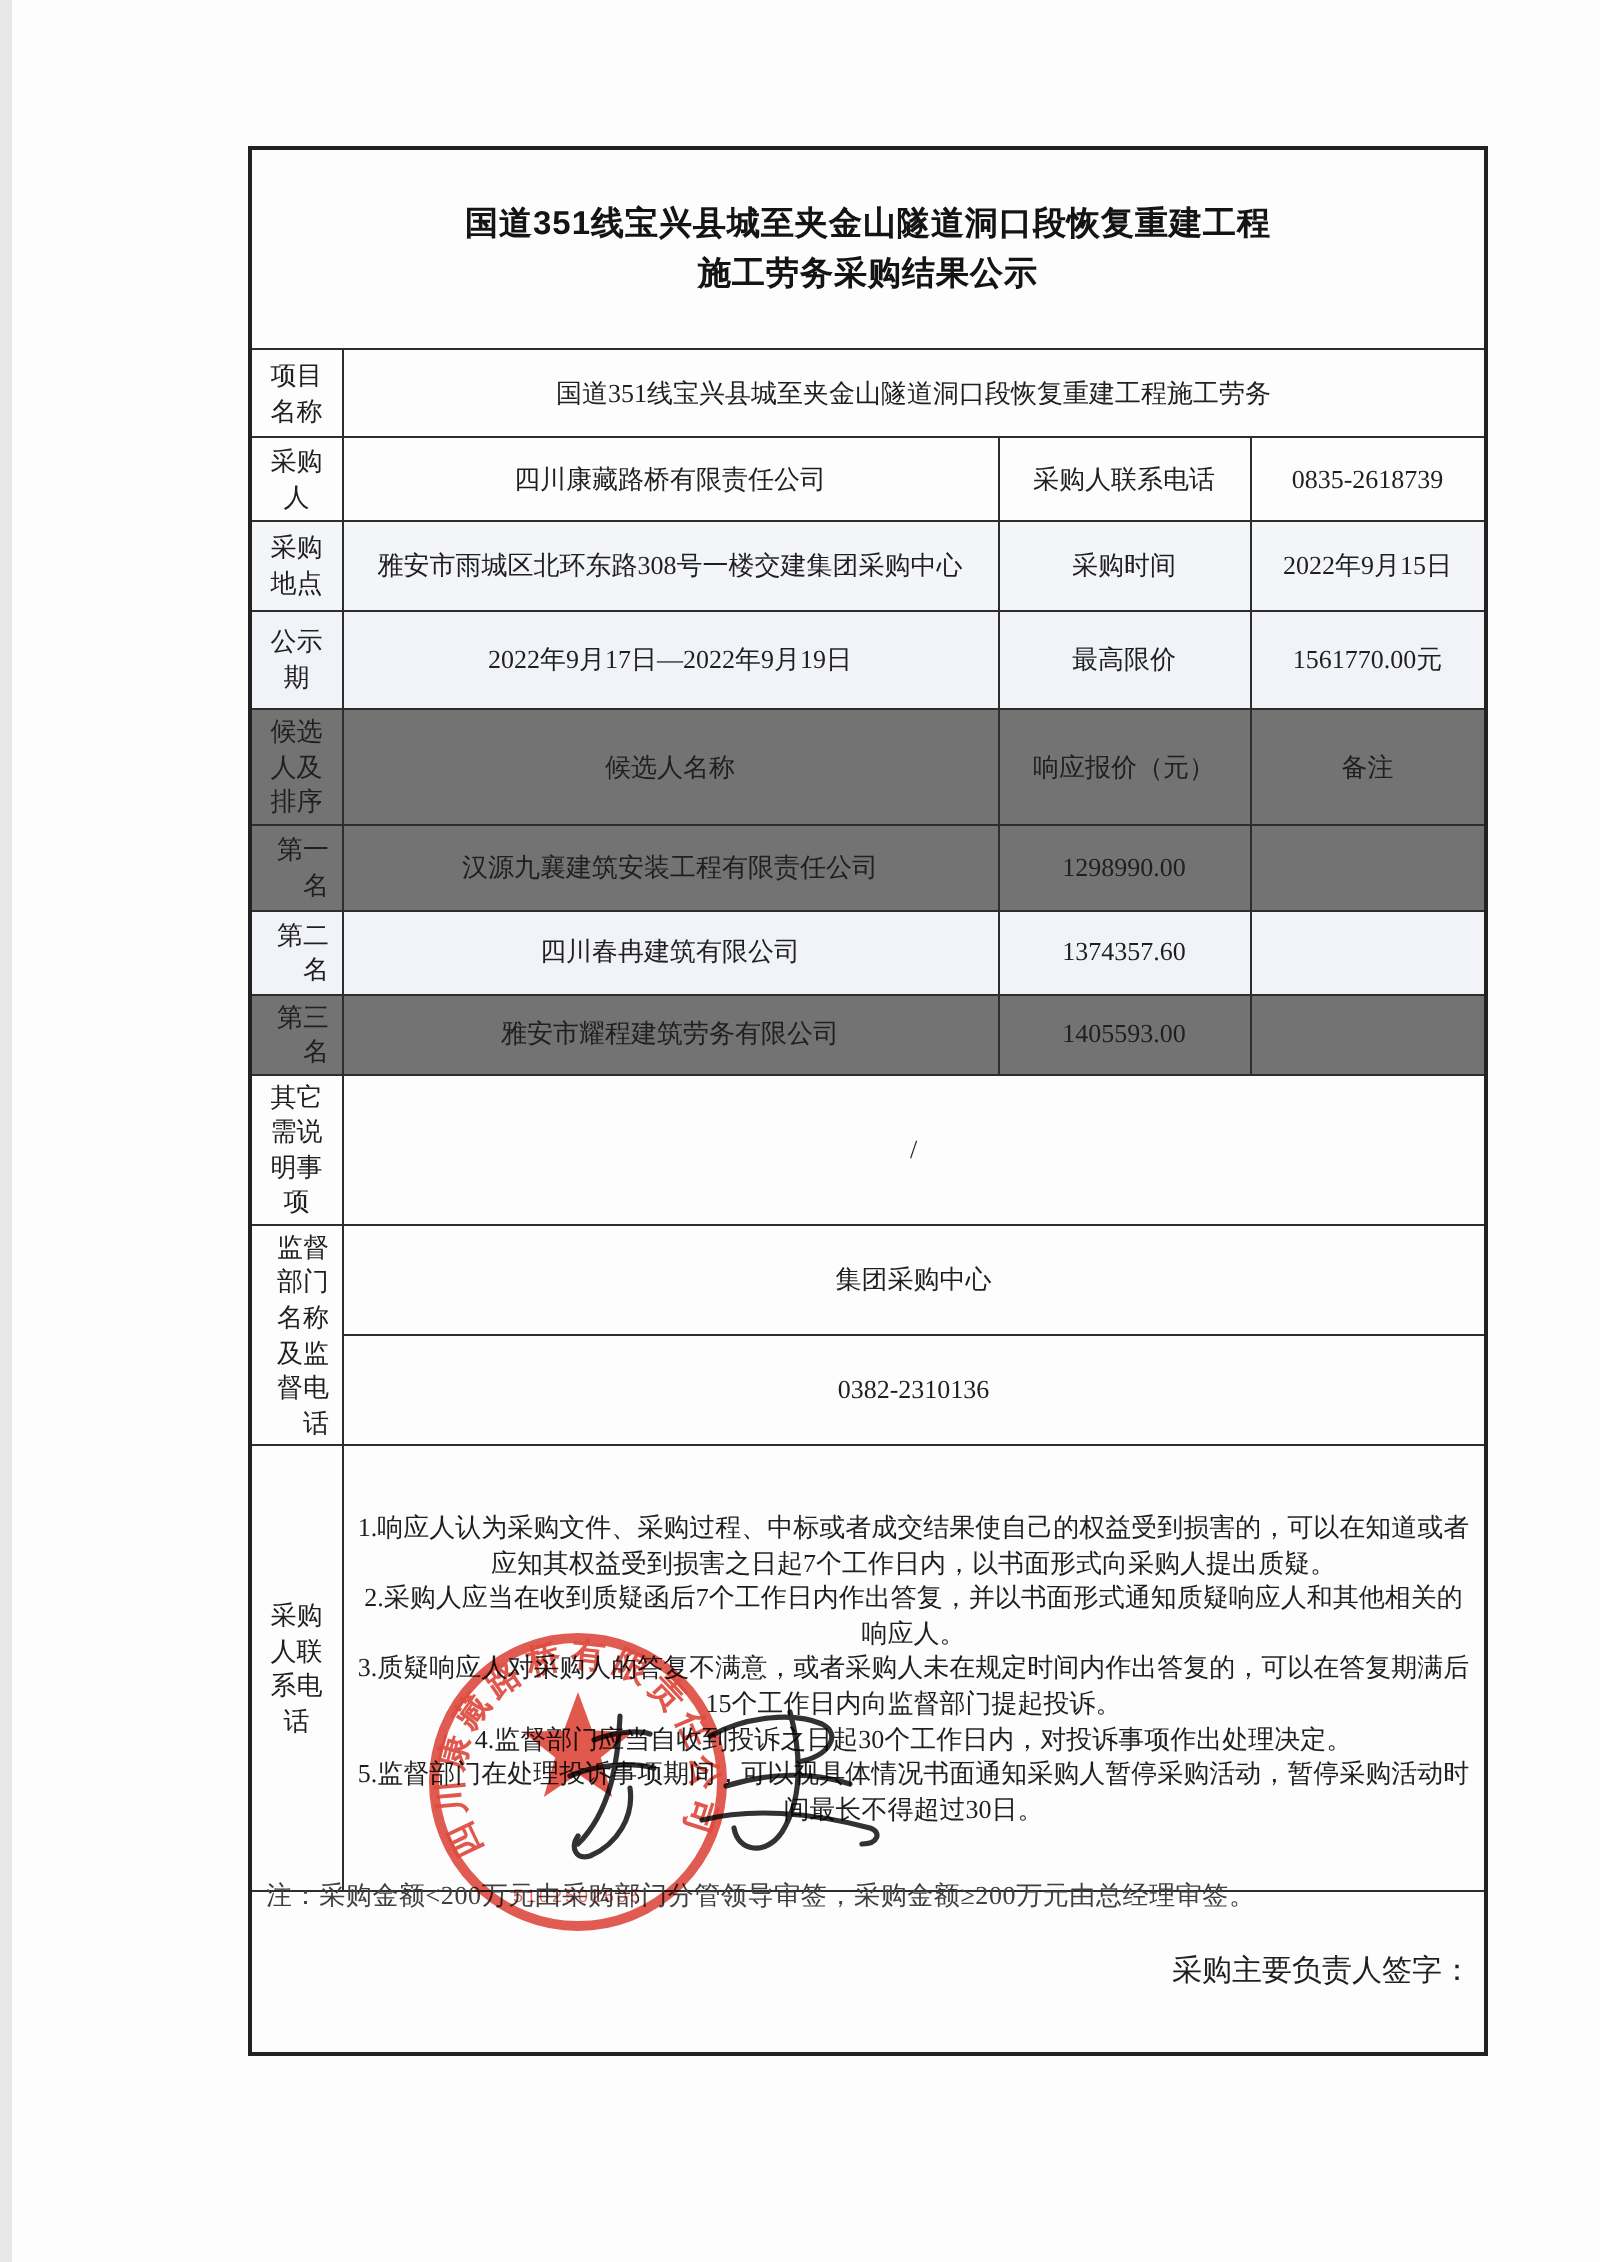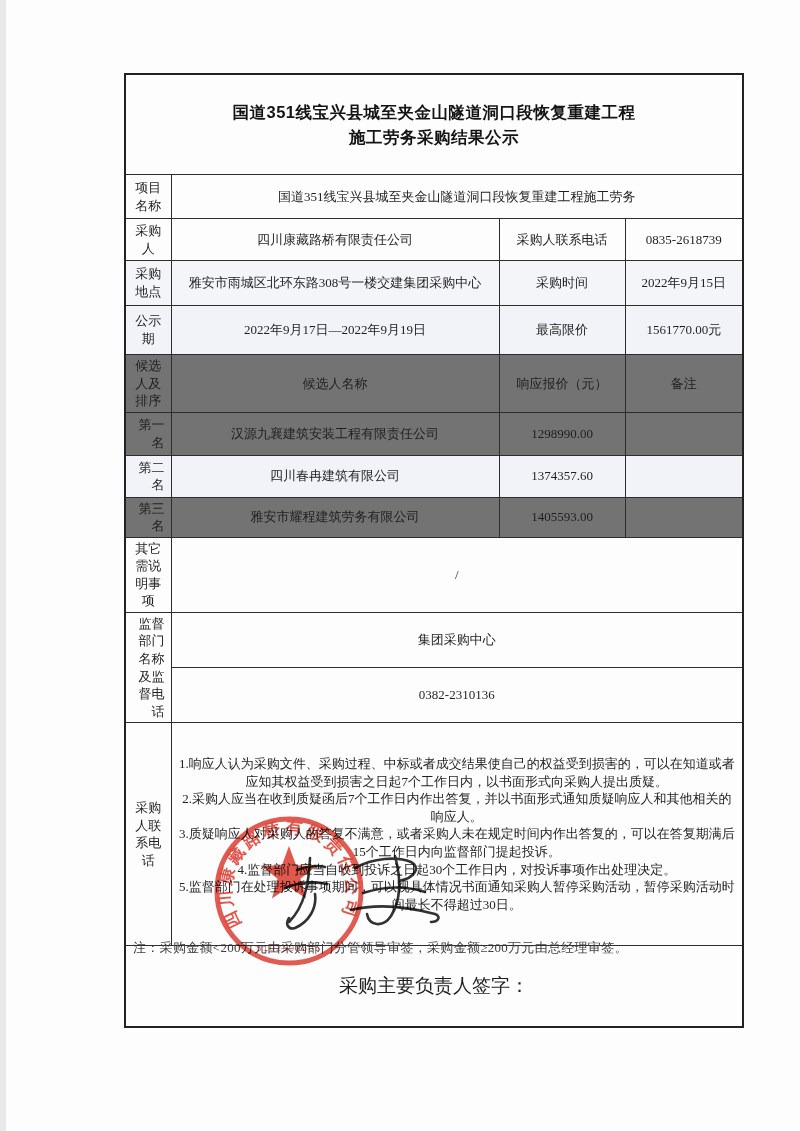--- a/index.html
+++ b/index.html
@@ -52,21 +52,21 @@
   tr.h222 td{height:218px;}
   tr.h80 td{height:76px;}
 
   tr.tint-a td{background:#f1f3f8;}
   tr.tint-b td{background:#737373;}
   tr.tint-c td{background:#f4f5f9;}
 
   td.objection-body{padding:10px 12px;line-height:20px;text-align:center;vertical-align:middle;}
   .obj-line{margin:0;}
 
-  td.sign-cell{text-align:center;padding-left:9px;font-size:19px;}
+  td.sign-cell{text-align:right;padding-left:9px;font-size:15px;}
 
   .footnote{
     position:absolute;left:133px;top:939px;
     color:#404040;font-size:13px;letter-spacing:.3px;white-space:nowrap;
   }
 
   .seal{
     position:absolute;left:211px;top:813px;width:156px;height:156px;
     mix-blend-mode:multiply;opacity:.92;
   }

